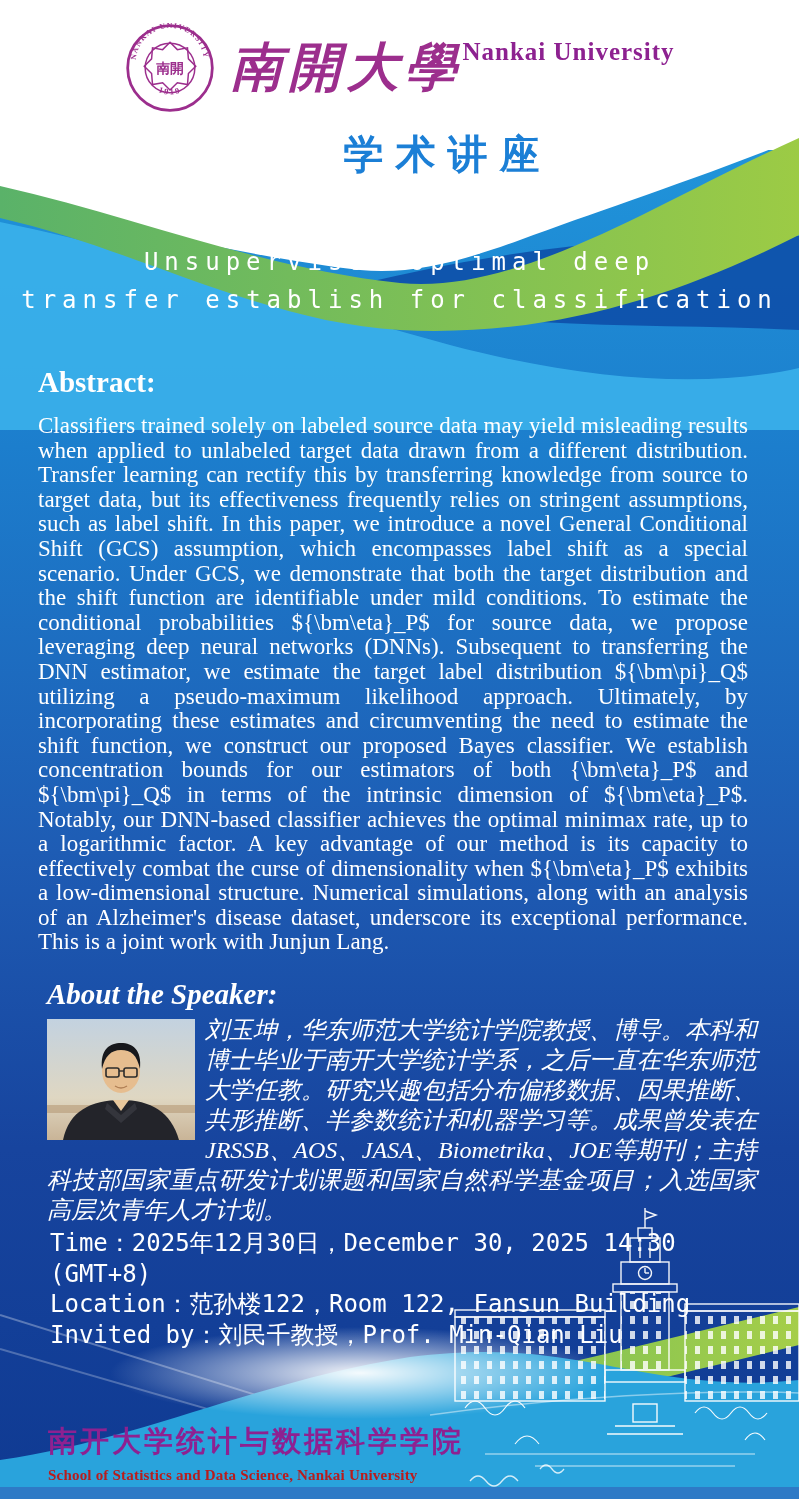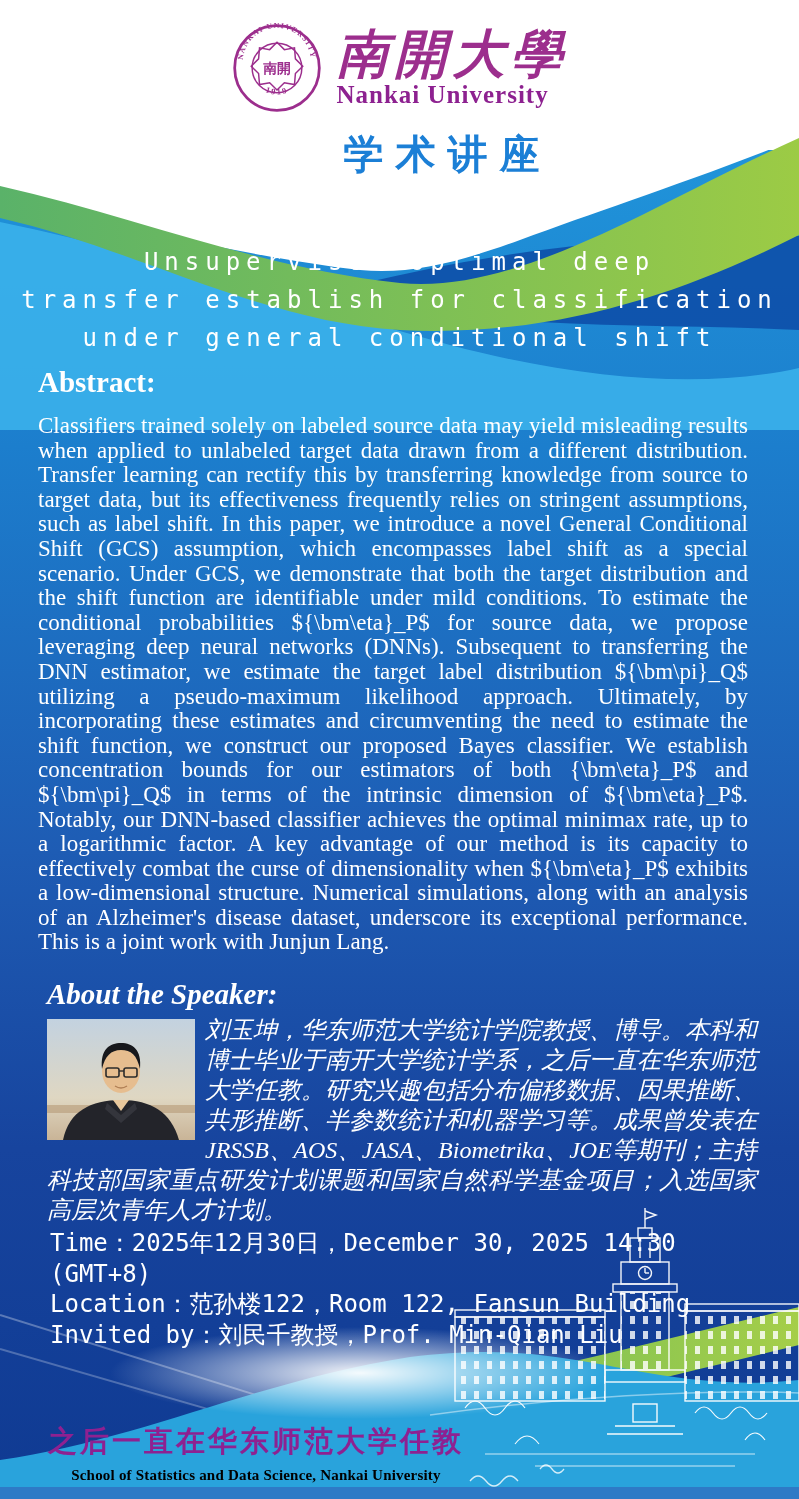--- a/index.html
+++ b/index.html
@@ -3,21 +3,21 @@
 <meta charset="utf-8">
 <style>
   html,body{margin:0;padding:0;background:#222;}
   .poster{position:relative;width:799px;height:1499px;overflow:hidden;background:#fff;
           font-family:"Liberation Serif",serif;margin:0 auto;}
   .bg-main{position:absolute;left:0;top:150px;width:799px;height:1349px;
     background:linear-gradient(180deg,#2094da 0%,#1c7ecd 22%,#1e5cb4 52%,#17449e 74%,#0f3a92 100%);}
   svg.layer{position:absolute;display:block;}
   
   .logo-row{position:absolute;top:22px;left:0;width:100%;display:flex;justify-content:center;align-items:center;gap:14px;}
-  .logo-text{display:flex;flex-direction:column;align-items:flex-start;}
+  .logo-text{display:flex;flex-direction:row;align-items:flex-start;}
   .calligraphy{font-size:52px;line-height:56px;font-style:italic;font-weight:700;color:#9c2e8d;letter-spacing:6px;}
   .uniname{font-size:25px;font-weight:700;color:#8d2190;letter-spacing:1px;margin-top:-2px;}
   .event-title{position:absolute;top:127px;left:0;width:100%;text-align:center;
     font-size:40px;font-weight:700;color:#1b7fd6;letter-spacing:12px;margin-left:48px;}
   
   .talk-title{position:absolute;top:243px;left:0;width:100%;text-align:center;color:#fff;
     font-family:"DejaVu Sans Mono",monospace;font-size:24px;line-height:38px;letter-spacing:6px;font-weight:500;}
   
   .abstract{position:absolute;top:366px;left:38px;width:710px;color:#fff;}
   .sec-heading{font-size:29px;font-weight:700;color:#fff;}
@@ -26,21 +26,21 @@
   .speaker{position:absolute;top:978px;left:47px;width:710px;color:#fff;font-style:italic;}
   .speaker-flow{margin-top:4px;font-size:24px;line-height:30px;text-align:justify;}
   .photo{float:left;width:148px;height:121px;margin:4px 10px 4px 0;background:#cfd9e2;}
   .photo svg{display:block;}
   
   .details{position:absolute;top:1228px;left:50px;width:720px;color:#fff;
     font-family:"DejaVu Sans Mono",monospace;font-size:24px;line-height:30.5px;}
   
   .footer{position:absolute;left:48px;top:1422px;}
   .footer-cn{font-size:29px;font-weight:700;color:#8e2191;letter-spacing:3px;}
-  .footer-en{font-size:15px;font-weight:700;color:#000000;margin-top:5px;letter-spacing:.2px;text-align:center;}
+  .footer-en{font-size:15px;font-weight:700;color:#b91c1c;margin-top:5px;letter-spacing:.2px;}
 </style>
 </head>
 <body>
 
 <div class="poster">
 
   <div class="bg-main"></div>
 
   <svg class="layer" style="left:0;top:0;width:799px;height:430px;" viewBox="0 0 799 430">
     <defs>
@@ -76,21 +76,20 @@
       <div class="calligraphy">南開大學</div>
       <div class="uniname">Nankai University</div>
     </div>
   </div>
 
   <div class="event-title">学术讲座</div>
 
   <div class="talk-title">
     <div>Unsupervised optimal deep</div>
     <div>transfer establish for classification</div>
-    <div>under general conditional shift</div>
   </div>
 
   <div class="abstract">
     <div class="sec-heading">Abstract:</div>
     <div class="abstract-body">Classifiers trained solely on labeled source data may yield misleading results when applied to unlabeled target data drawn from a different distribution. Transfer learning can rectify this by  transferring knowledge from source to target data, but its effectiveness frequently relies on stringent assumptions, such as label shift. In this paper, we introduce a novel General Conditional Shift (GCS) assumption, which encompasses label shift as a special scenario. Under GCS, we demonstrate that both the target distribution and the shift function are identifiable  under mild conditions. To estimate the conditional probabilities ${\bm\eta}_P$  for source data, we propose leveraging deep neural networks (DNNs). Subsequent to transferring the DNN estimator, we estimate the target label distribution ${\bm\pi}_Q$ utilizing a pseudo-maximum likelihood approach. Ultimately, by incorporating these estimates and circumventing the need to estimate the shift function, we construct our proposed Bayes classifier. We establish concentration bounds for our estimators of both {\bm\eta}_P$  and ${\bm\pi}_Q$ in terms of the intrinsic dimension of ${\bm\eta}_P$. Notably, our DNN-based classifier achieves the optimal minimax rate, up to a logarithmic factor. A key advantage of our method is its capacity to effectively combat the curse of dimensionality when ${\bm\eta}_P$  exhibits a low-dimensional structure. Numerical simulations, along with an analysis of an Alzheimer's disease dataset, underscore its exceptional performance. This is a joint work with Junjun Lang.</div>
   </div>
 
   <div class="speaker">
     <div class="sec-heading">About the Speaker:</div>
     <div class="speaker-flow">
@@ -175,17 +174,17 @@
       <line x1="170" y1="218" x2="230" y2="218"></line>
       <line x1="162" y1="226" x2="238" y2="226"></line>
       <path d="M20,200 q10,-14 20,0 q10,14 20,0 q10,-14 20,0" stroke-width="1.2"></path>
       <path d="M250,205 q9,-12 18,0 q9,12 18,0 q9,-12 18,0 q9,12 18,0" stroke-width="1.2"></path>
       <path d="M40,246 h270 M90,258 h200" stroke-width="1.1" opacity="0.8"></path>
       <path d="M70,236 q12,-16 24,0 M300,232 q10,-14 20,0" stroke-width="1.1"></path>
     </g>
   </svg>
 
   <div class="footer">
-    <div class="footer-cn">之后一直在华东师范大学任教</div>
+    <div class="footer-cn">南开大学统计与数据科学学院</div>
     <div class="footer-en">School of Statistics and Data Science, Nankai University</div>
   </div>
 
 </div>
 
 </body></html>

